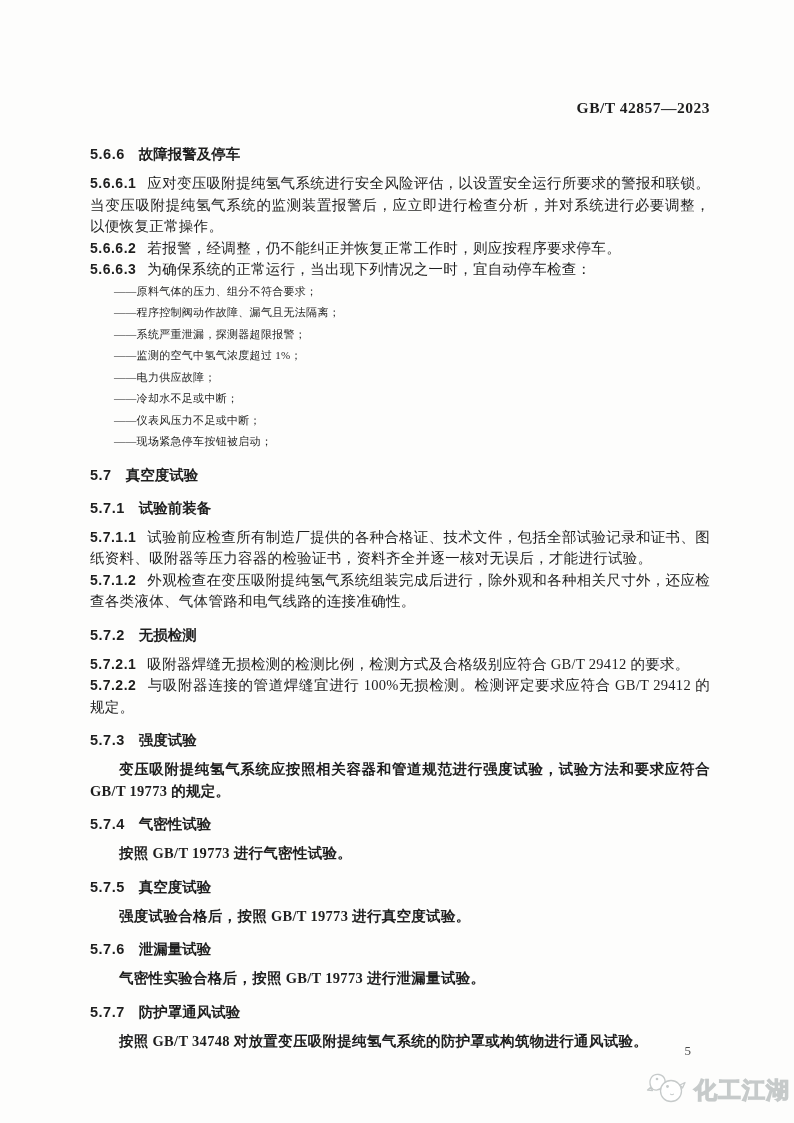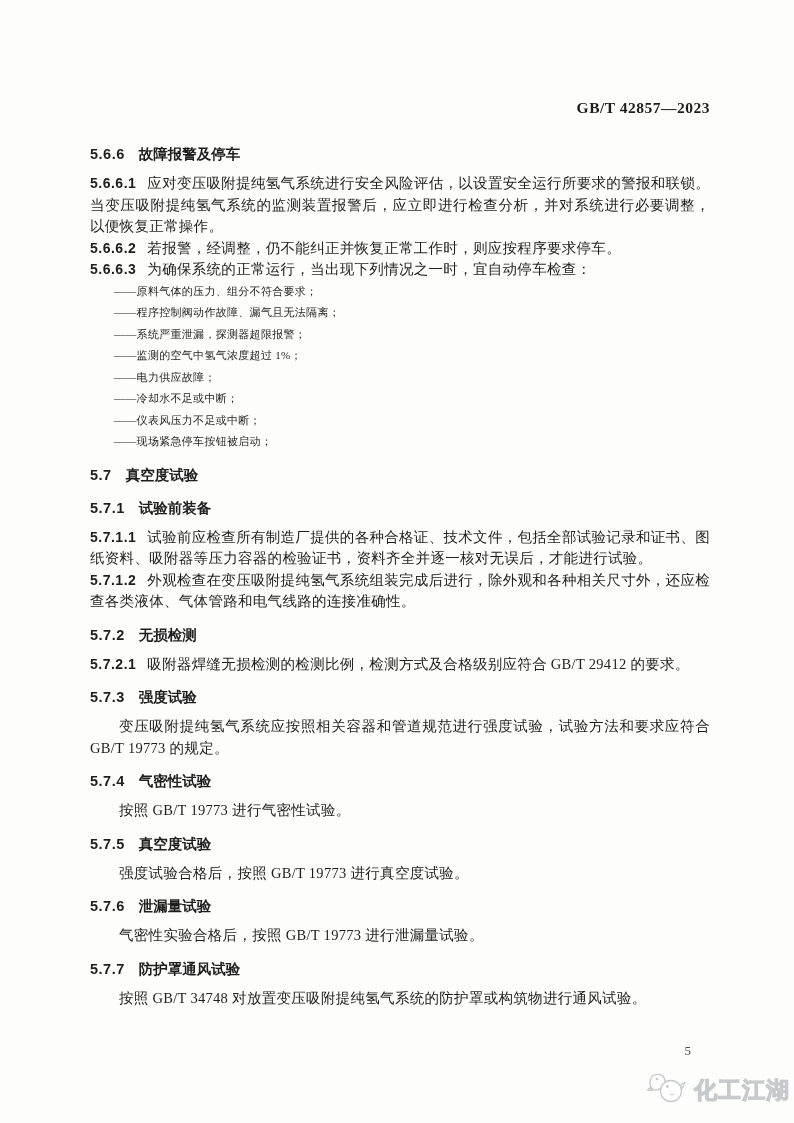--- a/index.html
+++ b/index.html
@@ -42,21 +42,21 @@
     text-justify: inter-ideograph;
     letter-spacing: 0.3px;
   }
   .np .num {
     font-family: Liberation Sans, sans-serif;
     font-weight: 600;
     font-size: 14px;
     letter-spacing: 0.5px;
     margin-right: 11px;
   }
-  .ip { text-indent: 2em; }
+  .ip { text-indent: 2em; font-weight: bold; }
   .dash-list {
     list-style: none;
     margin: 0; padding: 0 0 0 24px;
   }
   .dash-list li {
     font-size: 11px;
     line-height: 21.5px;
     letter-spacing: 0.3px;
   }
   .page-number {
@@ -134,20 +134,23 @@
   </p>
 
   <h3 class="hd">
     <span class="num">5.7.2</span><span>无损检测</span>
   </h3>
 
   <p class="np">
     <span class="num">5.7.2.1</span><span>吸附器焊缝无损检测的检测比例，检测方式及合格级别应符合 GB/T 29412 的要求。</span>
   </p>
 
+  <p class="np">
+    <span class="num">5.7.2.2</span><span>与吸附器连接的管道焊缝宜进行 100%无损检测。检测评定要求应符合 GB/T 29412 的规定。</span>
+  </p>
 
   <h3 class="hd">
     <span class="num">5.7.3</span><span>强度试验</span>
   </h3>
 
   <p class="ip">变压吸附提纯氢气系统应按照相关容器和管道规范进行强度试验，试验方法和要求应符合 GB/T 19773 的规定。</p>
 
   <h3 class="hd">
     <span class="num">5.7.4</span><span>气密性试验</span>
   </h3>

